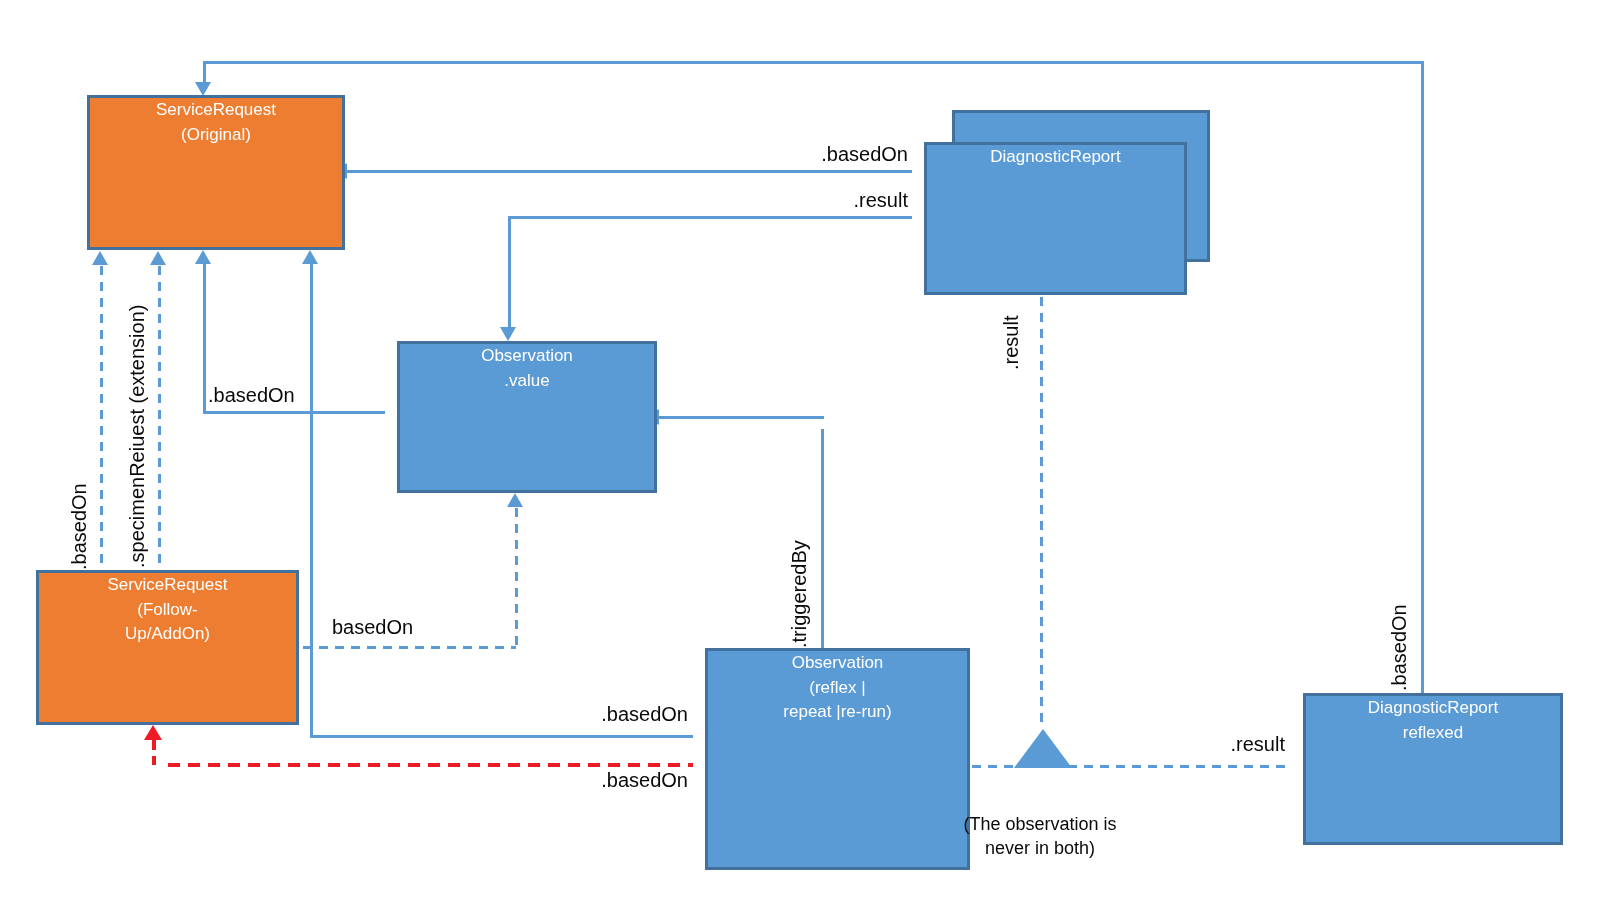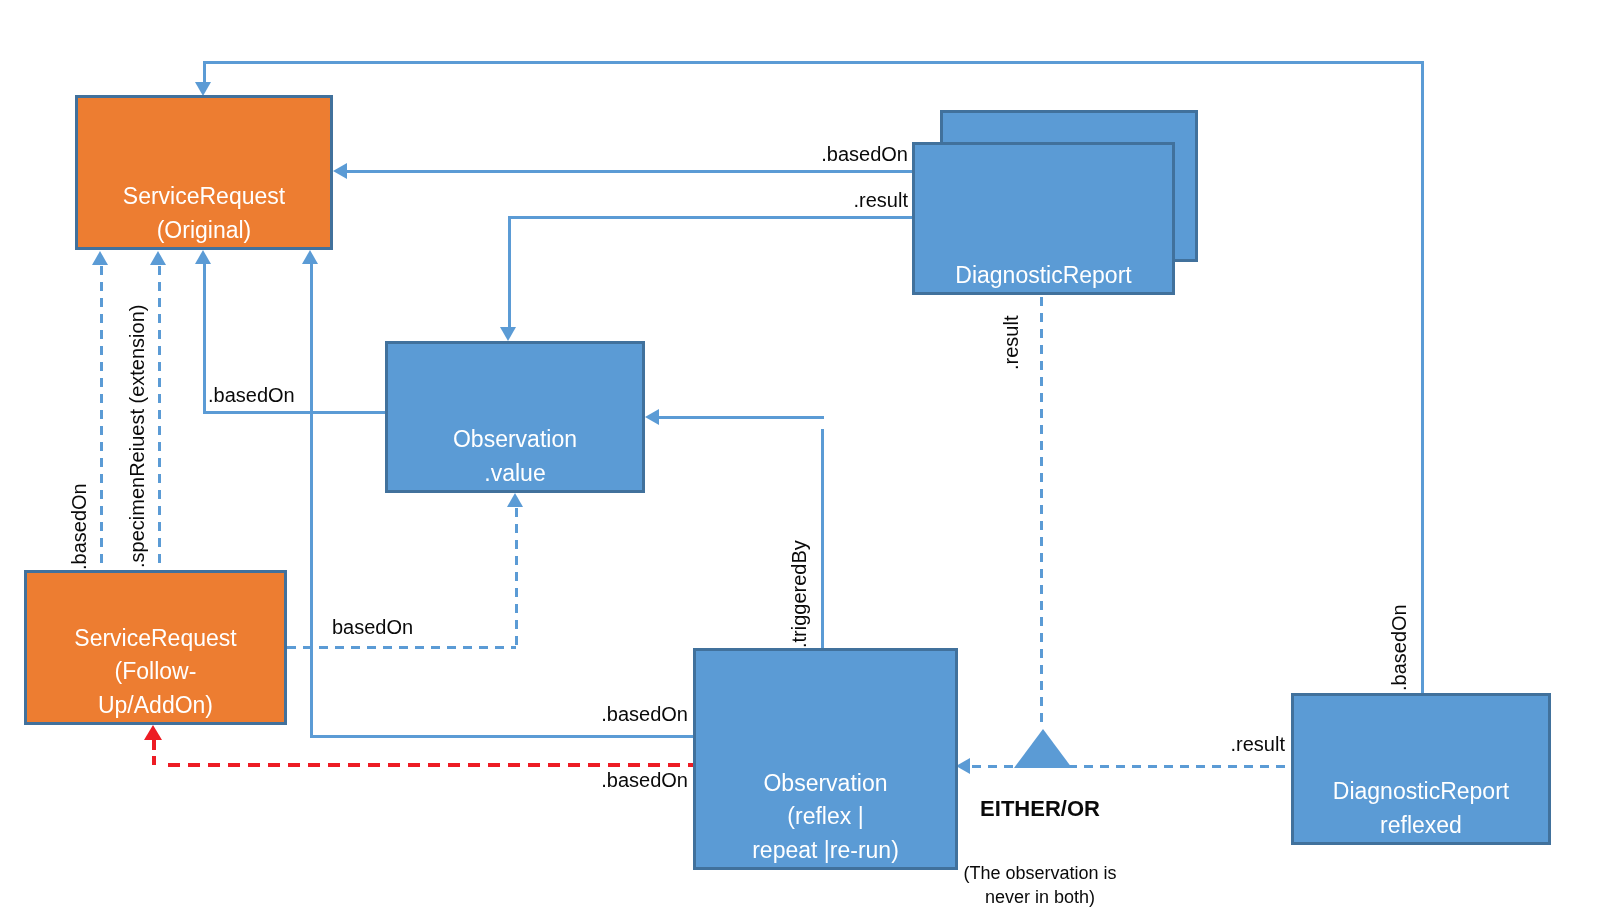--- a/index.html
+++ b/index.html
@@ -8,23 +8,23 @@
     --box-border:#41719C;
     --red:#ED1C24;
     --ink:#0a0a0a;
   }
   html,body{margin:0;padding:0;background:#ffffff;}
   #canvas{
     position:relative;width:1598px;height:913px;background:#ffffff;overflow:hidden;
     font-family:"Liberation Sans",sans-serif;
   }
   .box{
-    position:absolute;display:flex;align-items:flex-end;justify-content:center;
-    text-align:center;color:#ffffff;font-size:23px;line-height:1.45;
-    white-space:pre-line;border:3px solid var(--box-border);box-sizing:border-box;
+    position:absolute;display:flex;align-items:flex-start;justify-content:center;
+    text-align:center;color:#ffffff;font-size:17px;line-height:1.45;
+    white-space:pre-line;border:3px solid var(--box-border);box-sizing:border-box;margin-left:12px;
   }
   .orange{background:var(--orange);}
   .blue{background:var(--blue);}
   .hline{position:absolute;height:3px;}
   .vline{position:absolute;width:3px;}
   .sol{background:var(--blue);}
   .dash-h{background:repeating-linear-gradient(90deg,var(--blue) 0 9px,transparent 9px 16px);}
   .dash-v{background:repeating-linear-gradient(180deg,var(--blue) 0 9px,transparent 9px 16px);}
   .rdash-h{background:repeating-linear-gradient(90deg,var(--red) 0 12px,transparent 12px 20px);height:4px;}
   .rdash-v{background:repeating-linear-gradient(180deg,var(--red) 0 10px,transparent 10px 16px);width:4px;}
@@ -123,18 +123,17 @@
   <div class="lbl r" style="left:556px;top:769px;width:132px;">.basedOn</div>
   <div class="lbl r" style="left:1153px;top:733px;width:132px;">.result</div>
 
   <div class="lbl vlbl" style="left:68px;top:478px;height:92px;">.basedOn</div>
   <div class="lbl vlbl" style="left:126px;top:300px;height:268px;">.specimenReiuest (extension)</div>
   <div class="lbl vlbl" style="left:788px;top:533px;height:115px;">.triggeredBy</div>
   <div class="lbl vlbl" style="left:1000px;top:298px;height:72px;">.result</div>
   <div class="lbl vlbl" style="left:1388px;top:593px;height:98px;">.basedOn</div>
 
   <div class="lbl c" style="left:925px;top:773px;width:230px;">
-    <div class="eo-title">EITHER/OR</div>
     <div class="eo-note">(The observation is
 never in both)</div>
   </div>
 
 </div>
 
 </body></html>

